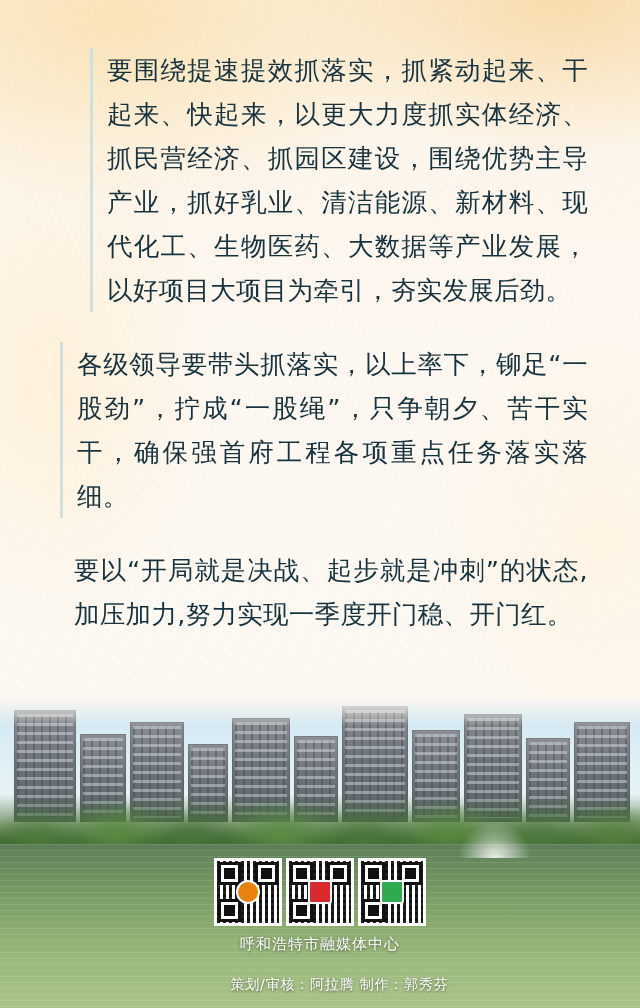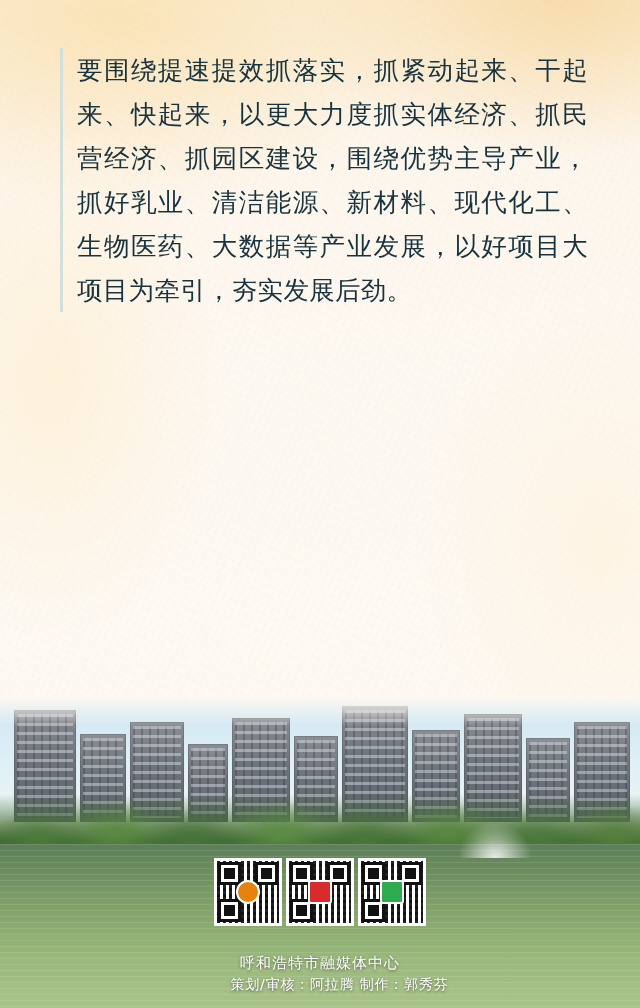--- a/index.html
+++ b/index.html
@@ -62,20 +62,21 @@
     line-height: 44px;
     color: #17333f;
     letter-spacing: 0.3px;
     text-align: justify;
     margin-bottom: 30px;
     font-weight: 500;
   }
   .para.first {
     padding-left: 14px;
     border-left: 3px solid #cfe0dd;
+    margin-left: 30px;
   }
   .para.second {
     padding-left: 14px;
     border-left: 3px solid #cfe0dd;
     margin-top: 20px;
   }
   .para.third {
     padding-left: 14px;
     border-left: 0;
     margin-top: 22px;
@@ -224,21 +225,21 @@
     bottom: 14px;
     text-align: center;
     z-index: 9;
     color: #ffffff;
     font-family: "DejaVu Sans", "Liberation Sans", sans-serif;
     text-shadow: 0 1px 3px rgba(0,0,0,0.55);
   }
   .credit-org {
     font-size: 15px;
     letter-spacing: 1px;
-    margin-bottom: 3px;
+    margin-bottom: 22px;
   }
   .credit-line {
     font-size: 14px;
     letter-spacing: 0.8px;
     padding-left: 39px;
   }
 </style>
 </head>
 <body>
 
@@ -268,20 +269,26 @@
     <div class="bridge"></div>
     <div class="water"></div>
     <div class="fountain"></div>
     <div class="photo-veil"></div>
   </div>
 
   <div class="content">
     <div class="para first">
       <span class="para-inner">要围绕提速提效抓落实，抓紧动起来、干起来、快起来，以更大力度抓实体经济、抓民营经济、抓园区建设，围绕优势主导产业，抓好乳业、清洁能源、新材料、现代化工、生物医药、大数据等产业发展，以好项目大项目为牵引，夯实发展后劲。</span>
     </div>
+    <div class="para second">
+      <span class="para-inner">各级领导要带头抓落实，以上率下，铆足“一股劲”，拧成“一股绳”，只争朝夕、苦干实干，确保强首府工程各项重点任务落实落细。</span>
+    </div>
+    <div class="para third">
+      <span class="para-inner">要以“开局就是决战、起步就是冲刺”的状态,加压加力,努力实现一季度开门稳、开门红。</span>
+    </div>
   </div>
 
   <div class="qr-wrap">
     <div class="qr">
       <div class="qr-noise"></div>
       <div class="qr-eye tl"></div>
       <div class="qr-eye tr"></div>
       <div class="qr-eye bl"></div>
       <div class="qr-logo"></div>
     </div>

